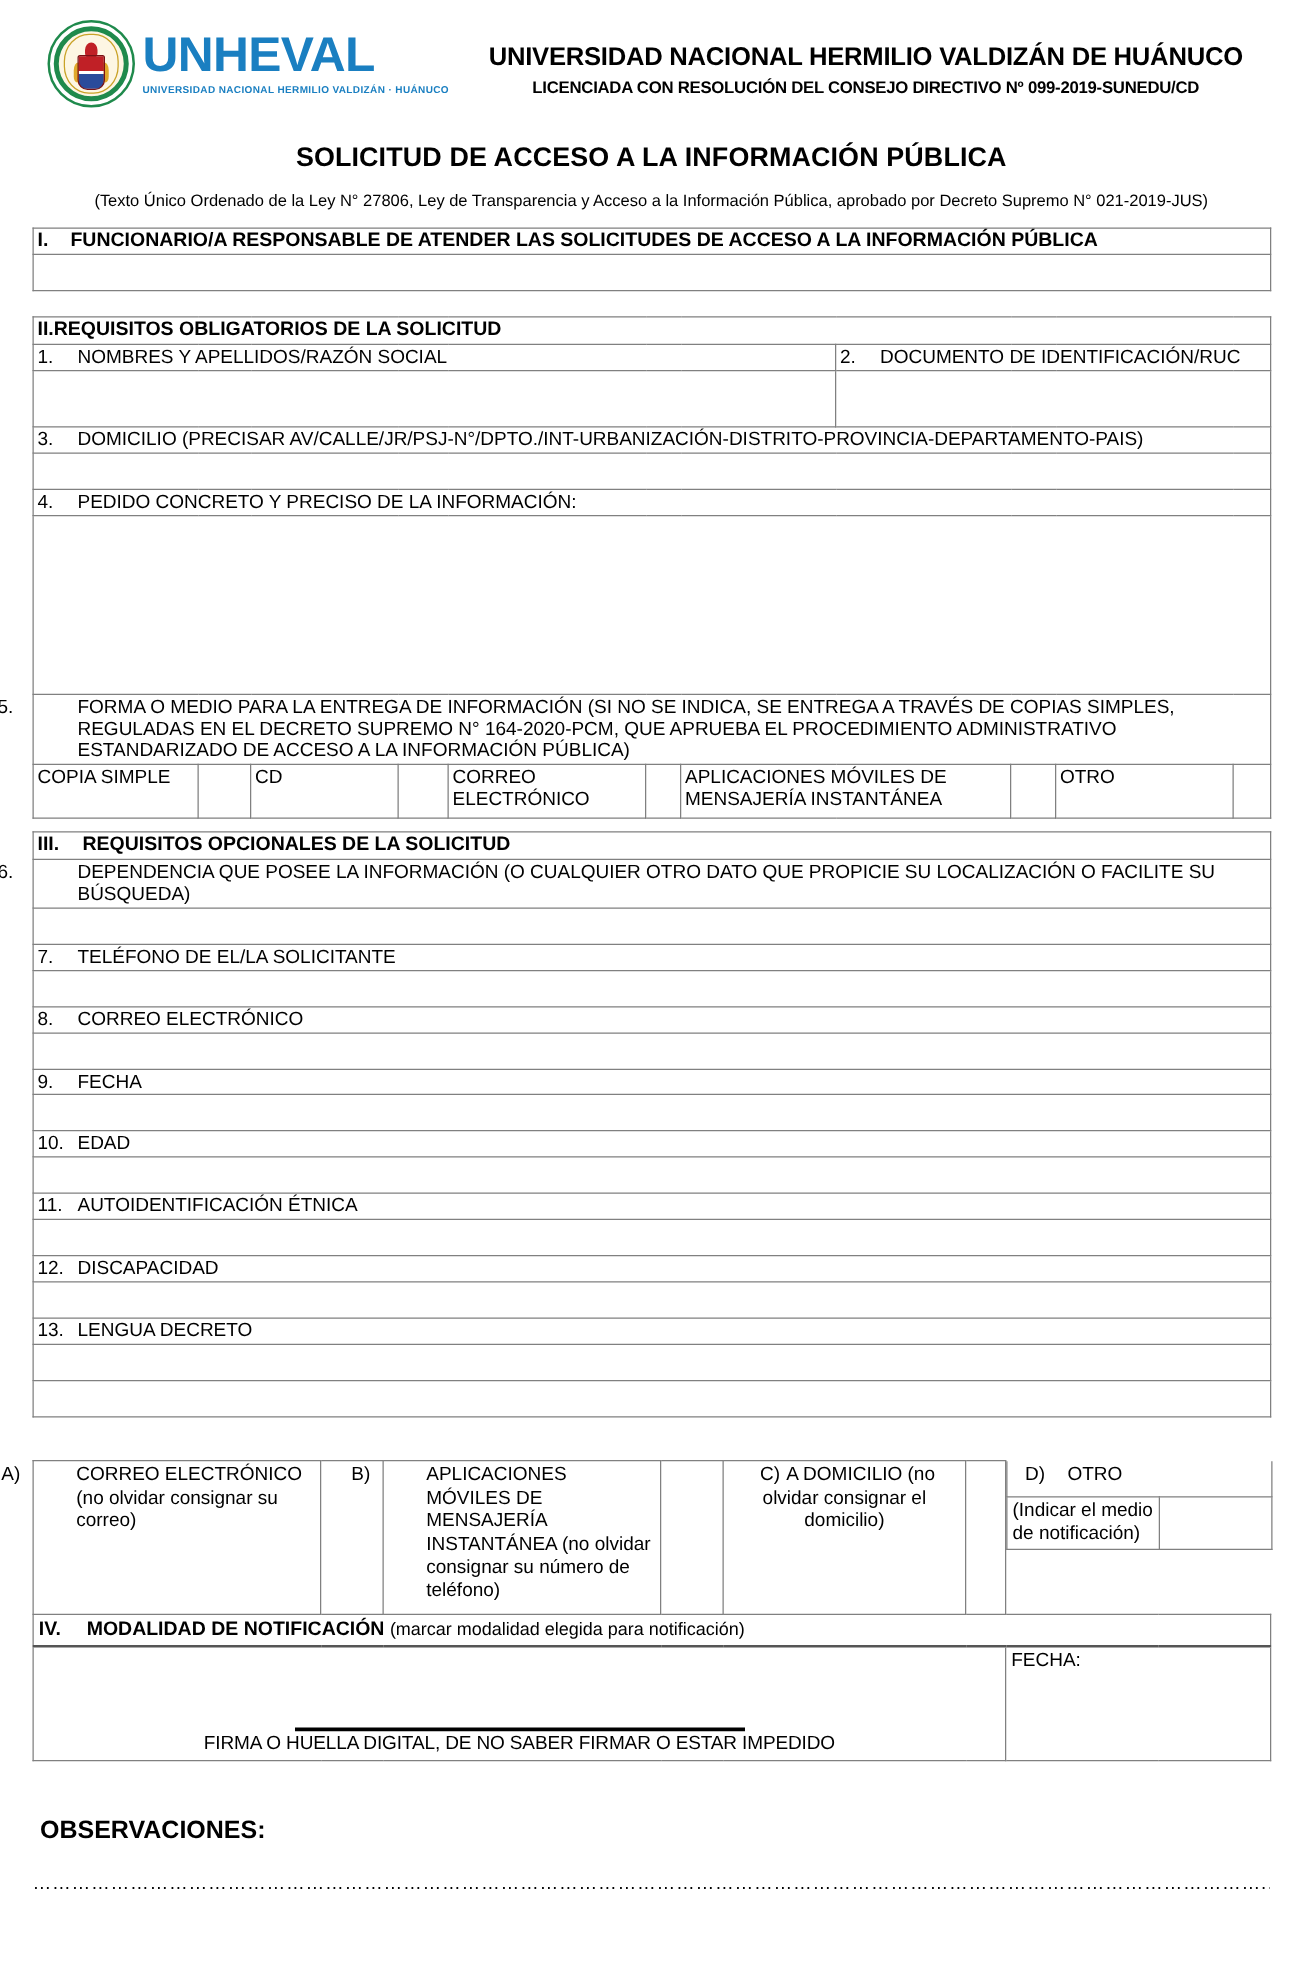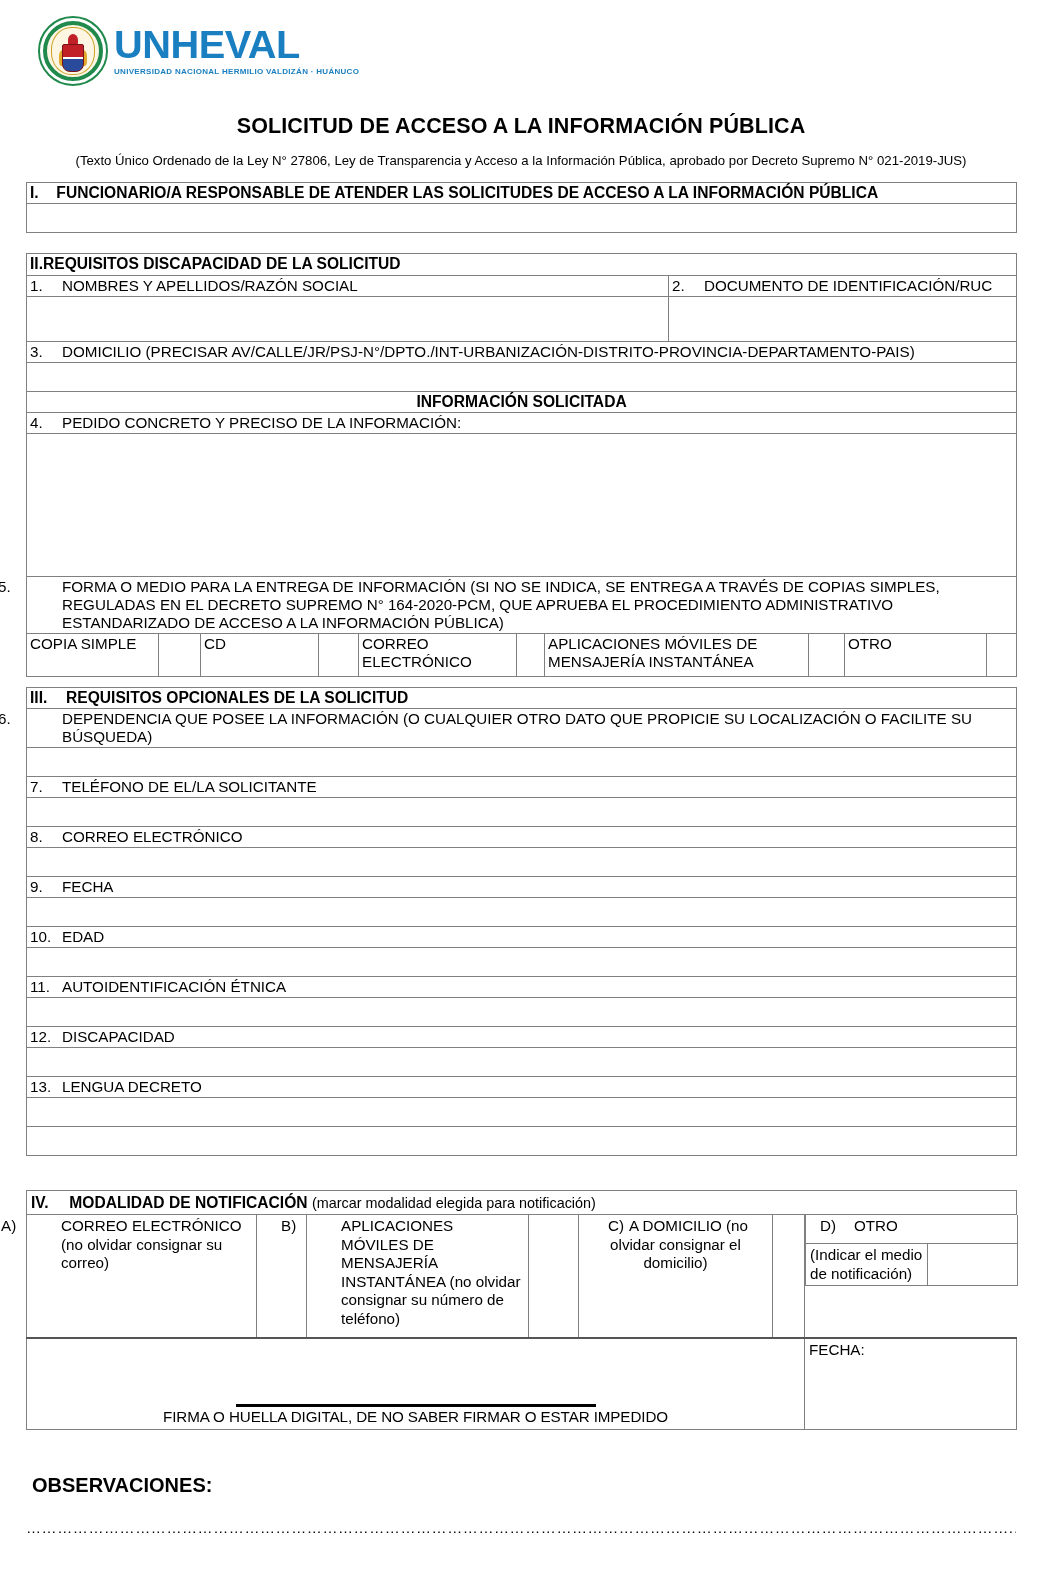--- a/index.html
+++ b/index.html
@@ -264,20 +264,24 @@
           <div class="lion-l"></div>
           <div class="lion-r"></div>
           <div class="crest-shield"></div>
         </div>
       </div>
       <div class="wordmark">
         <div class="wordmark-main">UNHEVAL</div>
         <div class="wordmark-sub">UNIVERSIDAD NACIONAL HERMILIO VALDIZÁN · HUÁNUCO</div>
       </div>
     </div>
+    <div class="univ-titles">
+      <div class="univ-name">UNIVERSIDAD NACIONAL HERMILIO VALDIZÁN DE HUÁNUCO</div>
+      <div class="univ-license">LICENCIADA CON RESOLUCIÓN DEL CONSEJO DIRECTIVO Nº 099-2019-SUNEDU/CD</div>
+    </div>
   </div>
 
   <div class="doc-title">SOLICITUD DE ACCESO A LA INFORMACIÓN PÚBLICA</div>
   <div class="doc-subtitle">(Texto Único Ordenado de la Ley N° 27806, Ley de Transparencia y Acceso a la Información Pública, aprobado por Decreto Supremo N° 021-2019-JUS)</div>
 
   <div class="tblwrap" style="margin-top:14px;">
     <table class="form">
       <colgroup>
           <col style="width:990px">
         </colgroup>
@@ -310,21 +314,21 @@
         <col style="width:124px">
           <col style="width:140px">
         <col style="width:36px">
           <col style="width:142px">
           <col style="width:30px">
       </colgroup>
 
       <tbody>
           <tr>
         <td class="sec-head" colspan="11">
-          <span>II.</span><span>REQUISITOS DISCAPACIDAD DE LA SOLICITUD</span>
+          <span>II.</span><span>REQUISITOS OBLIGATORIOS DE LA SOLICITUD</span>
         </td>
       </tr>
       <tr>
         <td colspan="7">
           <span class="numlbl">1.</span><span>NOMBRES Y APELLIDOS/RAZÓN SOCIAL</span>
         </td>
         <td colspan="4">
           <span class="numlbl">2.</span><span>DOCUMENTO DE IDENTIFICACIÓN/RUC</span>
         </td>
       </tr>
@@ -332,23 +336,20 @@
         <td colspan="7" style="height:42px"></td>
         <td colspan="4" style="height:42px"></td>
       </tr>
       <tr>
         <td colspan="11">
           <span class="numlbl">3.</span><span>DOMICILIO (PRECISAR AV/CALLE/JR/PSJ-N°/DPTO./INT-URBANIZACIÓN-DISTRITO-PROVINCIA-DEPARTAMENTO-PAIS)</span>
         </td>
       </tr>
       <tr class="blank-row">
         <td colspan="11"></td>
-      </tr>
-      <tr>
-        <td class="ctr" colspan="11">INFORMACIÓN SOLICITADA</td>
       </tr>
       <tr>
         <td colspan="11">
           <span class="numlbl">4.</span><span>PEDIDO CONCRETO Y PRECISO DE LA INFORMACIÓN:</span>
         </td>
       </tr>
       <tr>
         <td colspan="11" style="height:140px"></td>
       </tr>
       <tr>
@@ -477,29 +478,20 @@
         <col style="width:222px">
           <col style="width:50px">
         <col style="width:194px">
           <col style="width:32px">
         <col style="width:122px">
           <col style="width:90px">
       </colgroup>
 
       <tbody>
           <tr>
-        <td class="sec-head" colspan="8">
-          <span>IV.</span>
-          <span style="display:inline-block;width:12px"></span>
-          <span>MODALIDAD DE NOTIFICACIÓN</span>
-          <span style="font-weight:normal;font-size:14.4px;">(marcar modalidad elegida para notificación)</span>
-        </td>
-      </tr>
-
-      <tr>
         <td style="height:118px">
           <span class="opt-label"><span class="optlet">A)</span><span>CORREO ELECTRÓNICO (no olvidar consignar su correo)</span></span>
         </td>
         <td></td>
         <td>
           <span class="opt-label"><span class="optlet">B)</span><span>APLICACIONES MÓVILES DE MENSAJERÍA INSTANTÁNEA (no olvidar consignar su número de teléfono)</span></span>
         </td>
         <td></td>
         <td style="text-align:center">
           <span class="opt-label" style="text-align:center;padding-left:0;text-indent:0"><span style="display:inline-block;width:26px">C)</span><span>A DOMICILIO (no olvidar consignar el domicilio)</span></span>
@@ -520,20 +512,29 @@
             <tr>
               <td style="border:1.6px solid #808080;padding:2px 4px;vertical-align:top">(Indicar el medio de notificación)</td>
               <td style="border:1.6px solid #808080;padding:2px 4px"></td>
             </tr>
           </tbody>
               </table>
         </td>
       </tr>
 
       <tr>
+        <td class="sec-head" colspan="8">
+          <span>IV.</span>
+          <span style="display:inline-block;width:12px"></span>
+          <span>MODALIDAD DE NOTIFICACIÓN</span>
+          <span style="font-weight:normal;font-size:14.4px;">(marcar modalidad elegida para notificación)</span>
+        </td>
+      </tr>
+
+      <tr>
         <td class="sig-cell" colspan="6">
           <div class="sig-inner">
             <div class="sig-line"></div>
             <div class="sig-text">FIRMA O HUELLA DIGITAL, DE NO SABER FIRMAR O ESTAR IMPEDIDO</div>
           </div>
         </td>
         <td class="sig-cell" colspan="2" style="vertical-align:top">
           <span>FECHA:</span>
           <span></span>
         </td>

